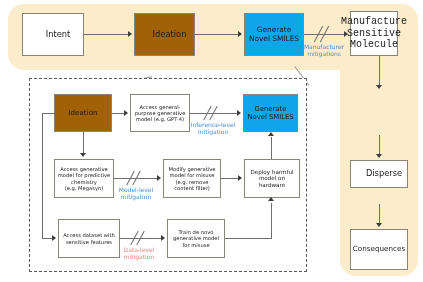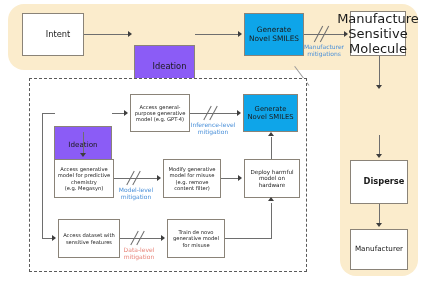--- a/index.html
+++ b/index.html
@@ -36,21 +36,21 @@
     background:#ffffff;
     display:flex;
     align-items:center;
     justify-content:center;
     text-align:center;
     color:#1a1a1a;
     line-height:1.18;
     padding:1px 2px;
     white-space:pre-line;
   }
-  .node.lavender{background:#8b5cf6;margin-top:32px;}
+  .node.lavender{background:#a16207;}
   .node.peach{background:#0ea5e9;}
   .node.big{font-size:8.3px;padding-left:12px;}
   .node.small{font-size:5.2px;}
   .node.mid{font-size:6.0px;}
 
   
   .ln{position:absolute;background:#6e6e6e;}
   .ln.h{height:1px;}
   .ln.v{width:1px;}
   .arrow{
@@ -125,37 +125,37 @@
 
   <div class="ln h" style="left:304px;top:34px;width:41px;"></div>
   <div class="arrow right" style="left:344px;top:31px;"></div>
   <div class="slashes" style="left:316px;top:25px;width:14px;height:18px;">
     <i style="left:2px;top:0;height:18px;"></i>
     <i style="left:8px;top:0;height:18px;"></i>
   </div>
   <div class="cap blue s6" style="left:296px;top:44px;width:56px;">Manufacturer
 mitigations</div>
 
-  <div class="node mid" style="left:350px;top:11px;width:56px;height:45px;font-size:13px;">Manufacture
+  <div class="node mid" style="left:350px;top:11px;width:48px;height:45px;font-size:10px;font-family:Liberation Mono, monospace;">Manufacture
 Sensitive
 Molecule</div>
 
   <div class="ln v" style="left:379px;top:56px;width:1px;height:30px;"></div>
   <div class="arrow down" style="left:376px;top:85px;"></div>
 
 
   <div class="ln v" style="left:379px;top:135px;width:1px;height:20px;"></div>
   <div class="arrow down" style="left:376px;top:154px;"></div>
 
-  <div class="node big" style="left:350px;top:160px;width:58px;height:44px;font-weight:bold;">Disperse</div>
+  <div class="node big" style="left:350px;top:160px;width:58px;height:28px;">Disperse</div>
 
   <div class="ln v" style="left:379px;top:204px;width:1px;height:20px;"></div>
   <div class="arrow down" style="left:376px;top:223px;"></div>
 
-  <div class="node mid" style="left:350px;top:229px;width:58px;height:41px;font-size:7.2px;">Manufacturer</div>
+  <div class="node mid" style="left:350px;top:229px;width:58px;height:41px;font-size:7.2px;">Consequences</div>
 
   <div class="dashed-box" style="left:29px;top:78px;width:278px;height:194px;"></div>
 
   <div class="node mid lavender" style="left:54px;top:94px;width:58px;height:38px;font-size:7.2px;">Ideation</div>
 
   <div class="ln h" style="left:112px;top:113px;width:13px;"></div>
   <div class="arrow right" style="left:124px;top:110px;"></div>
 
   <div class="node small" style="left:130px;top:94px;width:60px;height:38px;">Access general-
 purpose generative

